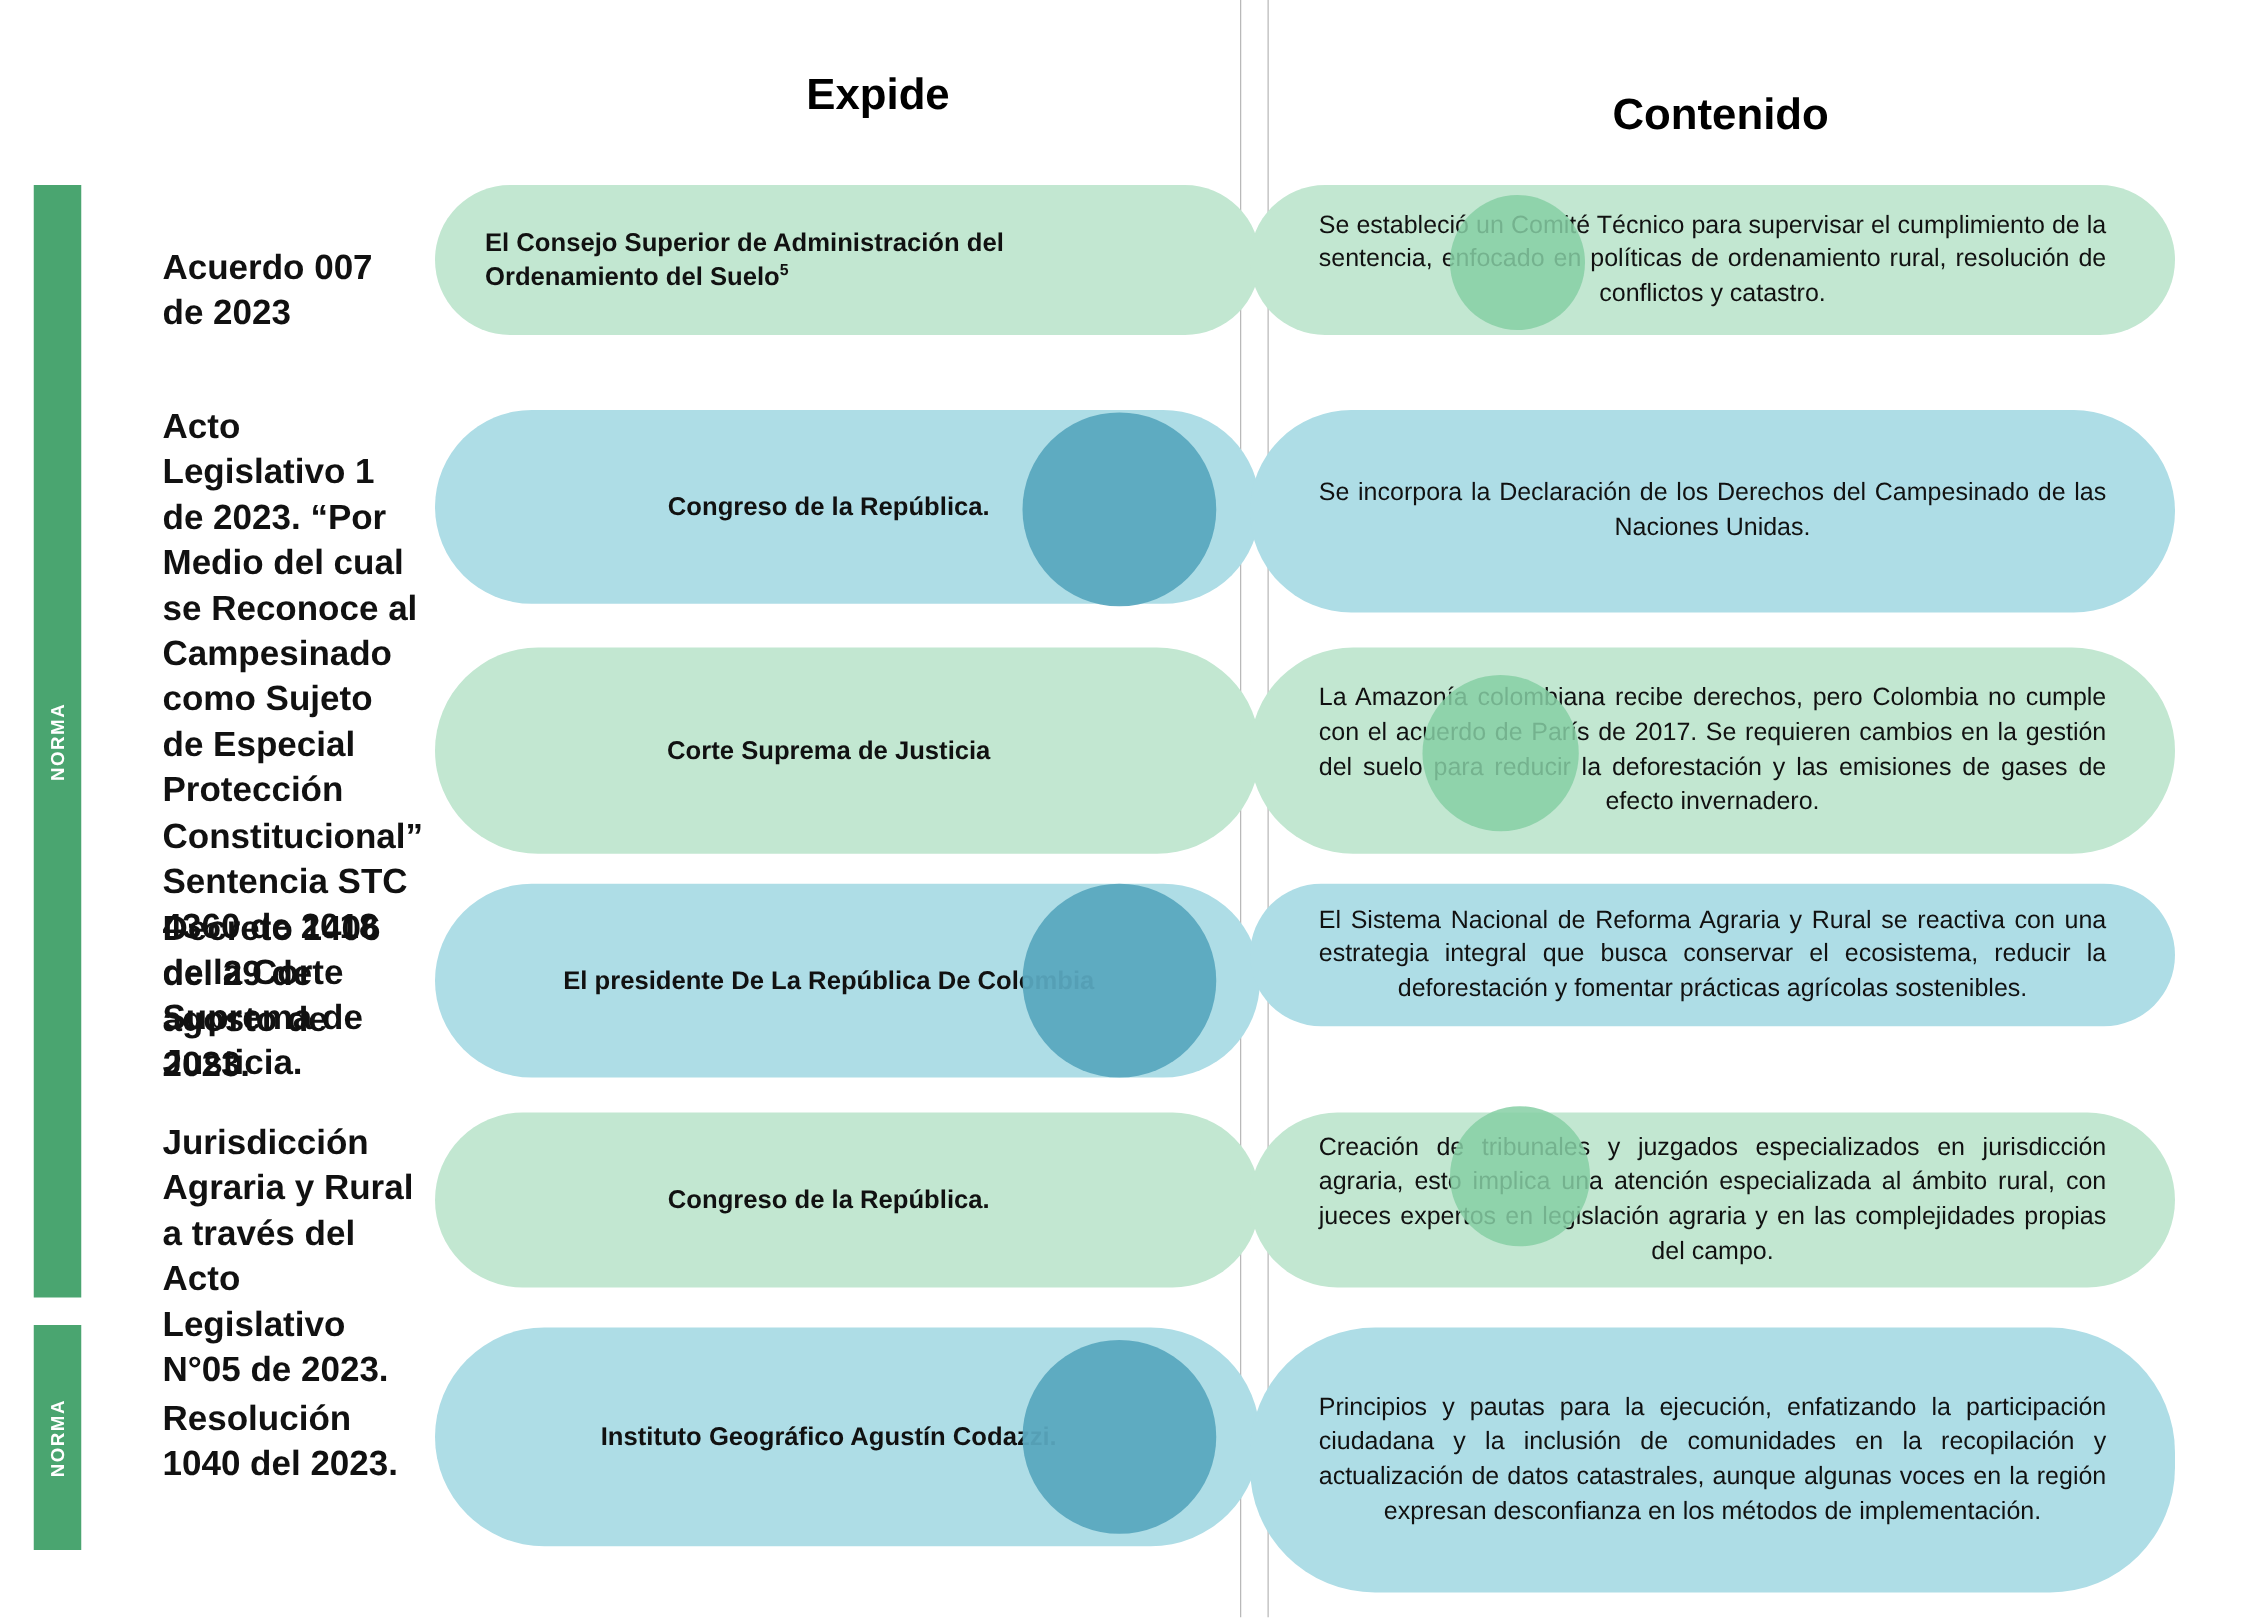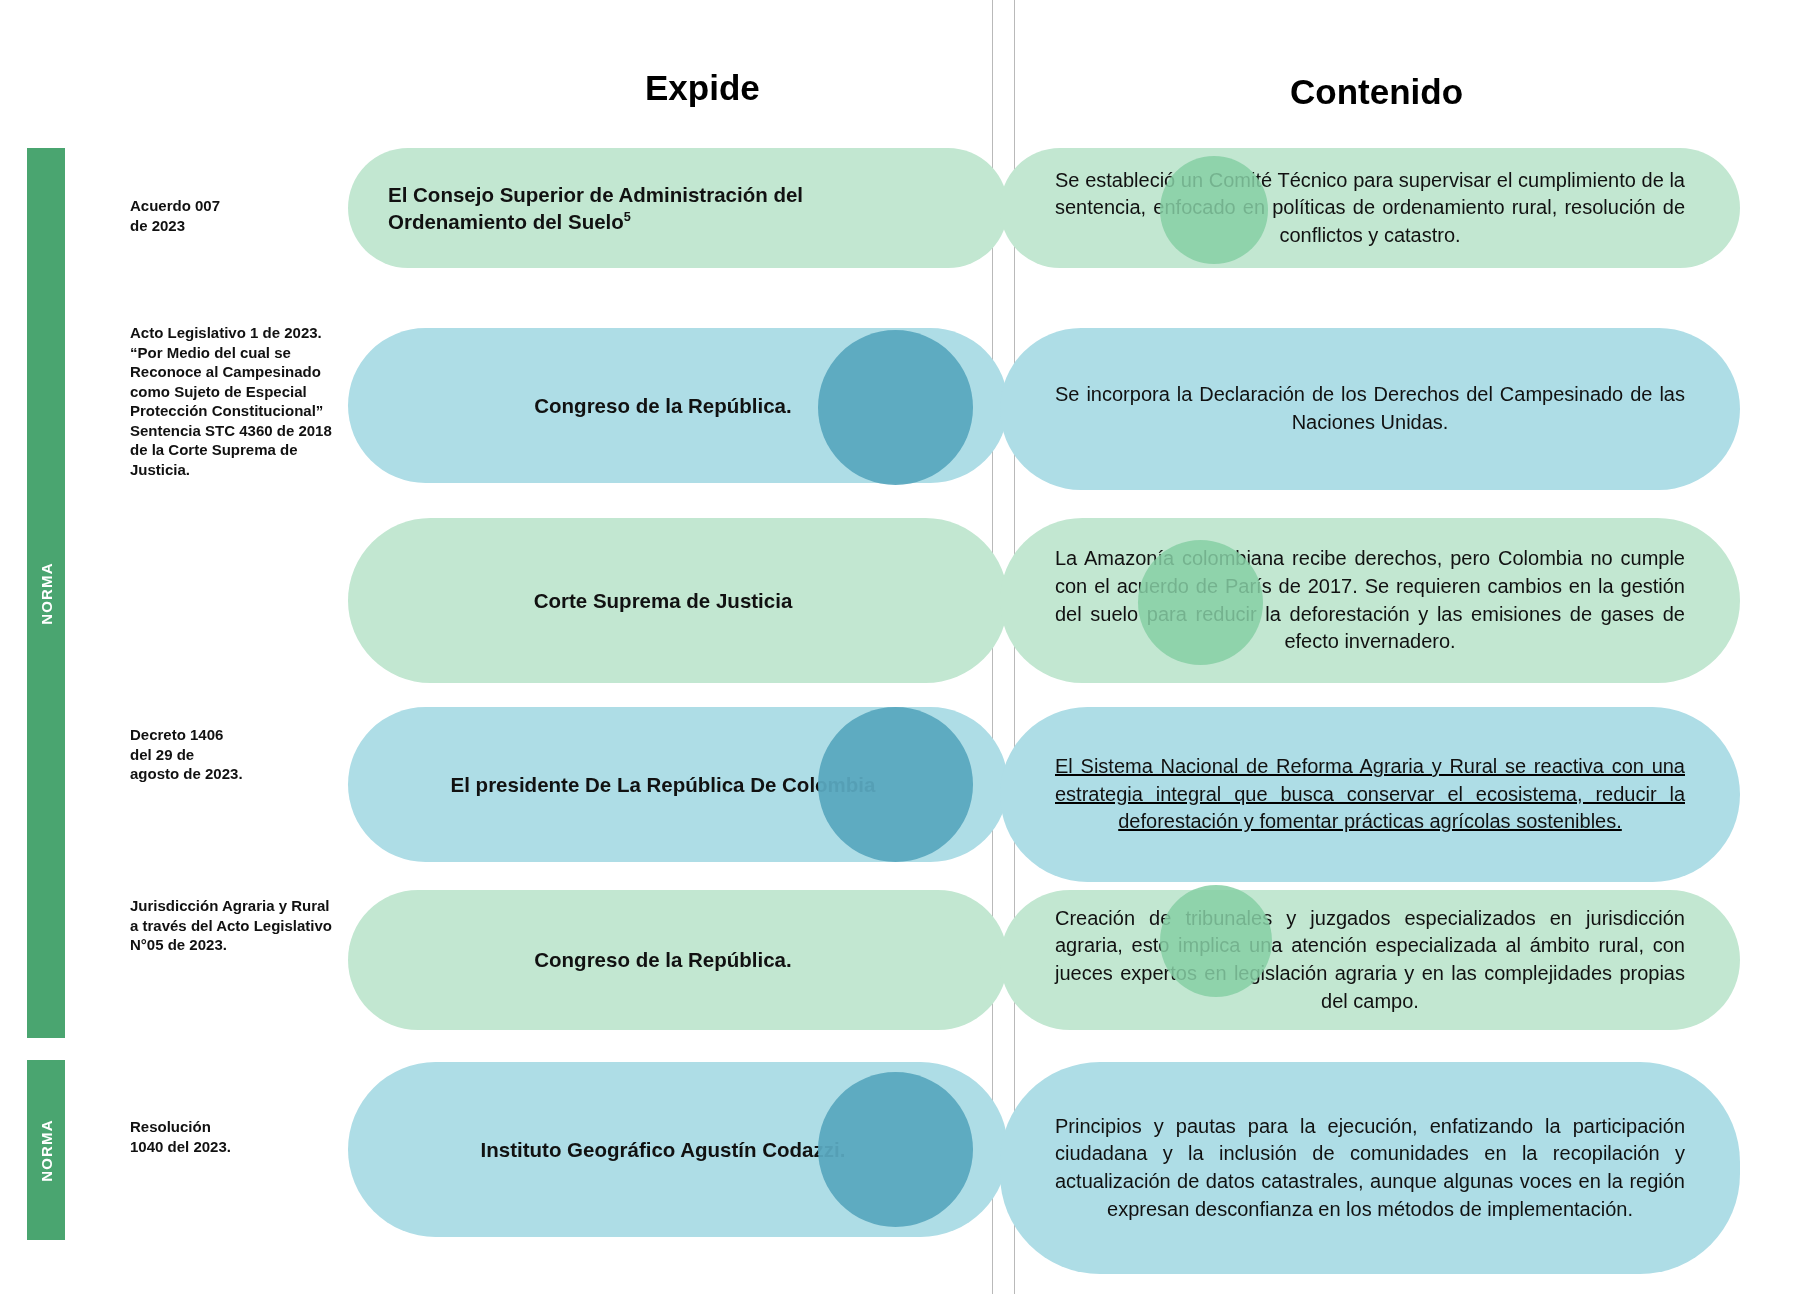--- a/index.html
+++ b/index.html
@@ -28,21 +28,21 @@
 
   
   .col-header {
     position: absolute;
     font-weight: bold;
     color: #000000;
     white-space: nowrap;
   }
   .col-header.expide {
     left: 645px;
-    top: 68px;
+    top: 56px;
     font-size: 35px;
   }
   .col-header.contenido {
     left: 1290px;
     top: 72px;
     font-size: 35px;
   }
 
   
   .norma-bar {
@@ -70,21 +70,21 @@
     position: absolute;
     left: 0;
     width: 1800px;
   }
 
   
   .norm-label {
     position: absolute;
     left: 130px;
     width: 205px;
-    font-size: 15px;
+    font-size: 28px;
     font-weight: bold;
     line-height: 1.30;
     color: #111111;
   }
 
   
   .pill-expide {
     position: absolute;
     left: 348px;
     width: 660px;
@@ -184,21 +184,21 @@
     <div class="txt">La Amazonía colombiana recibe derechos, pero Colombia no cumple con el acuerdo de París de 2017. Se requieren cambios en la gestión del suelo para reducir la deforestación y las emisiones de gases de efecto invernadero.</div>
   </div>
   <div class="circle circ-green" style="left:1138px; top:22px; width:125px; height:125px;"></div>
 </div>
 
 <div class="row" style="top:707px;">
   <div class="norm-label" style="top:18px;">Decreto 1406<br>del 29 de<br>agosto de 2023.</div>
   <div class="pill-expide c-blue" style="top:0; height:155px;">
     <div class="txt">El presidente De La República De Colombia</div>
   </div>
-  <div class="pill-contenido c-blue" style="top:0; height:175px;text-decoration:underline;">
+  <div class="pill-contenido c-blue" style="top:0; height:114px;">
     <div class="txt">El Sistema Nacional de Reforma Agraria y Rural se reactiva con una estrategia integral que busca conservar el ecosistema, reducir la deforestación y fomentar prácticas agrícolas sostenibles.</div>
   </div>
   <div class="circle circ-blue" style="left:818px; top:0; width:155px; height:155px;"></div>
 </div>
 
 <div class="row" style="top:890px;">
   <div class="norm-label" style="top:6px;">Jurisdicción Agraria y Rural a través del Acto Legislativo N°05 de 2023.</div>
   <div class="pill-expide c-green" style="top:0; height:140px;">
     <div class="txt">Congreso de la República.</div>
   </div>

